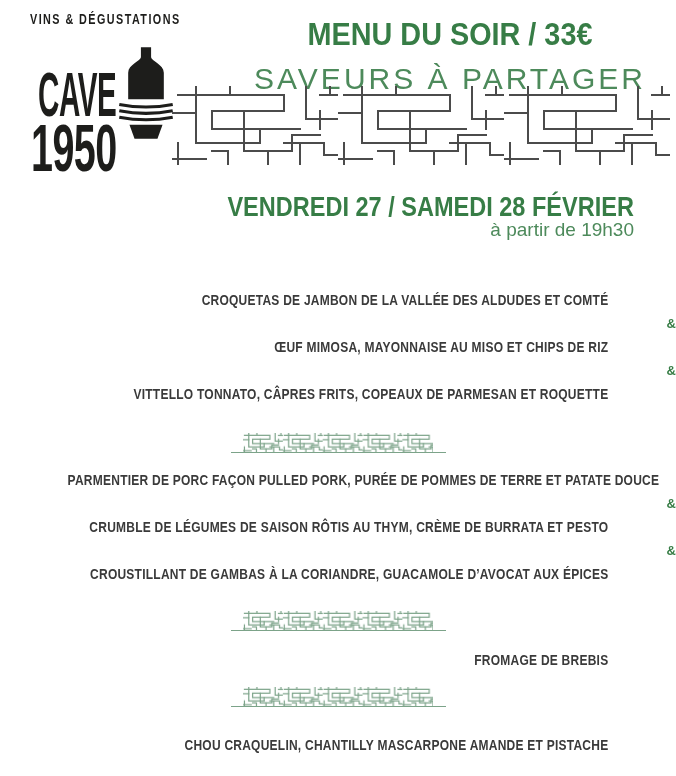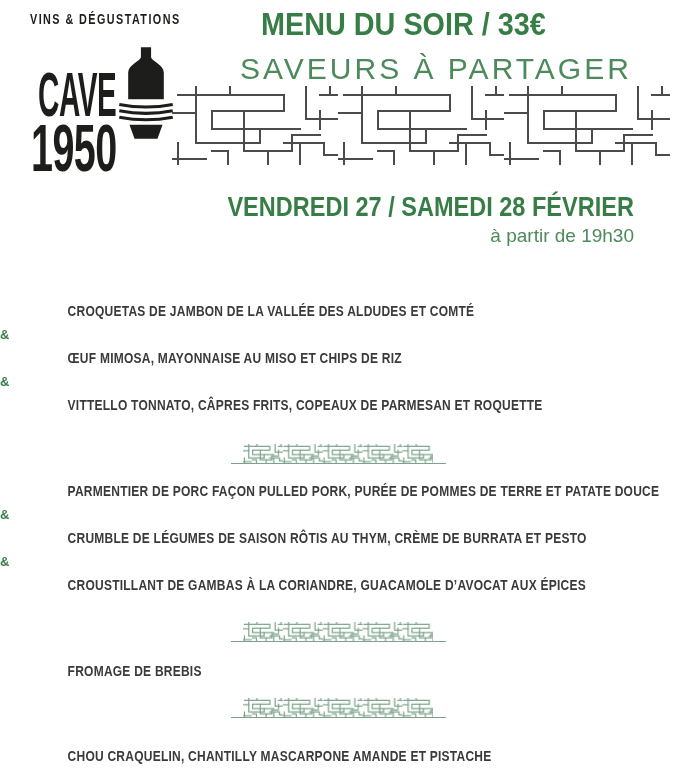--- a/index.html
+++ b/index.html
@@ -32,42 +32,42 @@
     transform:scaleX(.47);transform-origin:left center;letter-spacing:-1px;
   }
   .brand-year{
     position:absolute;left:3px;top:112px;white-space:nowrap;
     font-size:67px;line-height:56px;font-weight:700;color:var(--ink,#1d1d1b);
     transform:scaleX(.59);transform-origin:left center;letter-spacing:-1px;
   }
   .bottle{position:absolute;left:90px;top:39px;}
 
   
-  .title-block{position:absolute;left:240px;top:6px;width:420px;}
+  .title-block{position:absolute;left:240px;top:16px;width:420px;text-align:center;}
   .menu-title{
     font-size:32px;line-height:36px;font-weight:700;color:var(--green-dark,#377d46);
     white-space:nowrap;transform:scaleX(.9);transform-origin:center;
   }
   .menu-subtitle{
     font-size:30px;line-height:32px;font-weight:400;letter-spacing:3px;
     color:var(--green-light,#4d8a5b);white-space:nowrap;margin-top:11px;
   }
   .band{position:absolute;left:172px;top:85px;}
   .dates-block{position:absolute;right:42px;top:194px;text-align:right;}
   .event-dates{
     font-size:28px;line-height:26px;font-weight:700;color:var(--green-dark,#377d46);
     white-space:nowrap;transform:scaleX(.84);transform-origin:right center;
   }
   .start-time{
-    font-size:19px;line-height:20px;font-weight:400;margin-top:6px;
+    font-size:19px;line-height:20px;font-weight:400;margin-top:0;
     color:var(--green-light,#4d8a5b);white-space:nowrap;
   }
 
   
-  .menu{position:absolute;left:0;right:0;top:299px;text-align:left;}
+  .menu{position:absolute;left:0;right:0;top:288px;text-align:right;}
   .dish{
     height:24px;line-height:24px;font-size:15px;font-weight:700;
     letter-spacing:.3px;color:var(--text-dark,#3a3a3a);white-space:nowrap;
     transform:scaleX(.8);transform-origin:center;
   }
   .amp{
     height:23px;line-height:23px;font-size:13px;font-weight:700;
     color:var(--green-dark,#377d46);
   }
   .sep{

